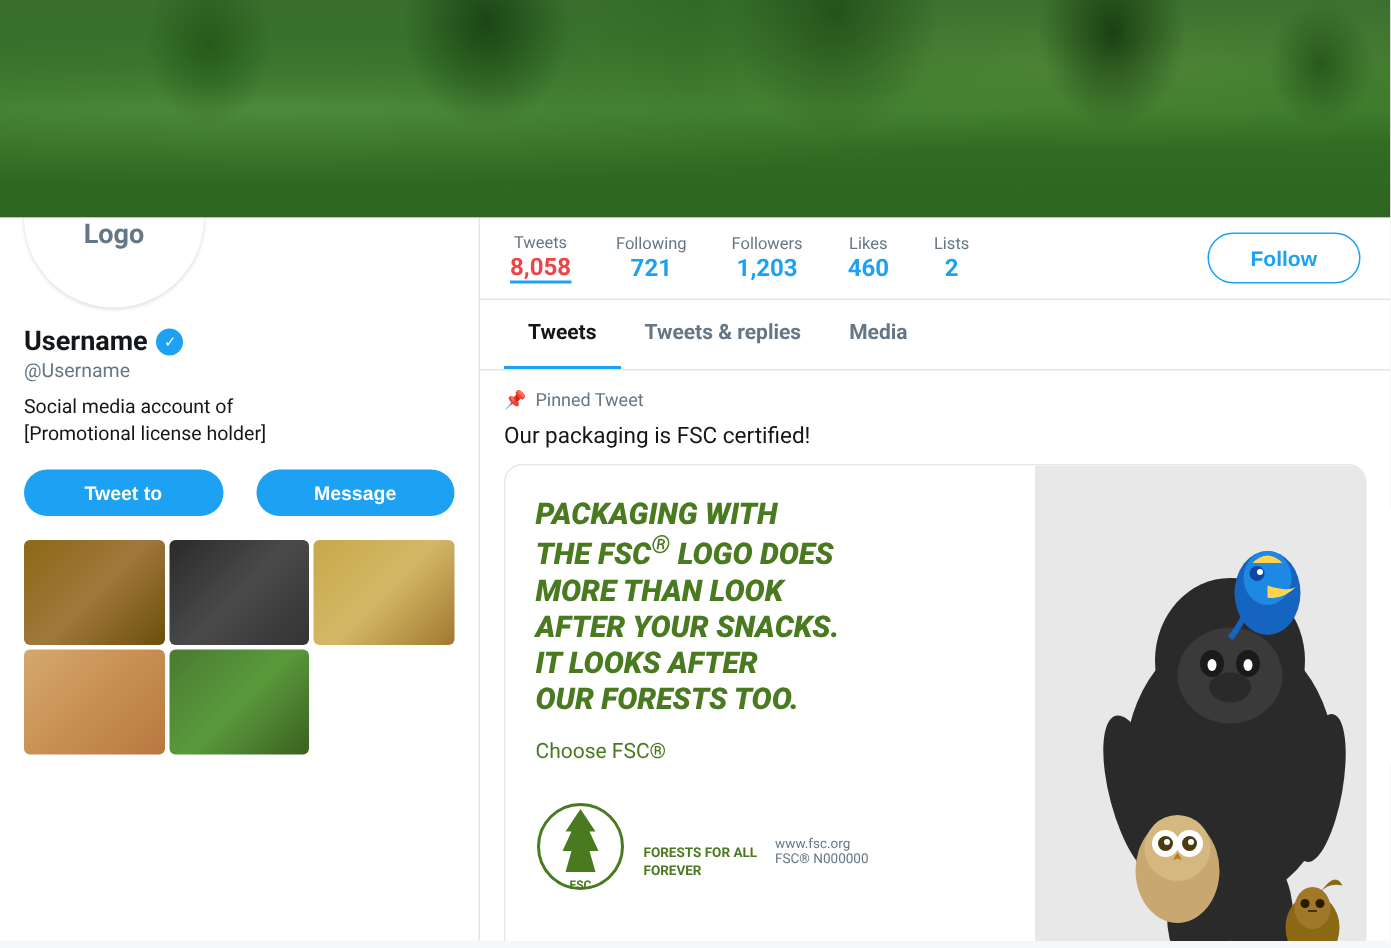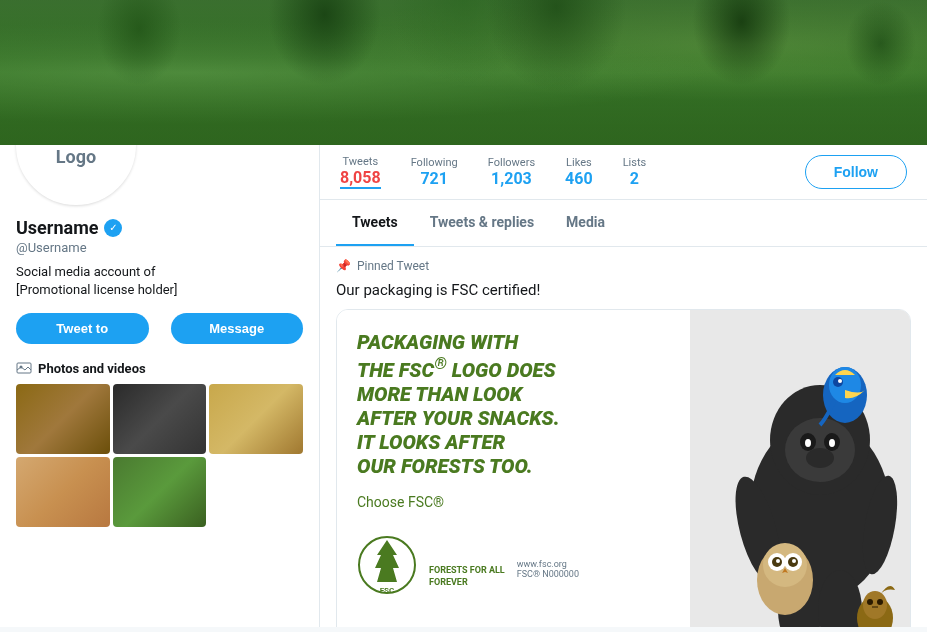--- a/index.html
+++ b/index.html
@@ -352,28 +352,20 @@
       <div class="bio">
         Social media account of<br>[Promotional license holder]
       </div>
 
       <div class="action-buttons">
         <button class="btn-tweet">Tweet to</button>
         <button class="btn-message">Message</button>
       </div>
 
       <div class="photos-section">
-        <div class="photos-header">
-          <svg class="photo-icon" viewBox="0 0 16 16" fill="#657786">
-            <rect x="1" y="3" width="14" height="10" rx="1" stroke="#657786" stroke-width="1" fill="none"></rect>
-            <circle cx="5" cy="7" r="1.5" fill="#657786"></circle>
-            <path d="M1 10 L5 7 L9 10 L12 7 L15 10" stroke="#657786" stroke-width="1" fill="none"></path>
-          </svg>
-          <span>Photos and videos</span>
-        </div>
         <div class="photos-grid">
           <div class="photo-thumb photo-thumb-1"></div>
           <div class="photo-thumb photo-thumb-2"></div>
           <div class="photo-thumb photo-thumb-3"></div>
           <div class="photo-thumb photo-thumb-4"></div>
           <div class="photo-thumb photo-thumb-5"></div>
         </div>
       </div>
     </div>
 

